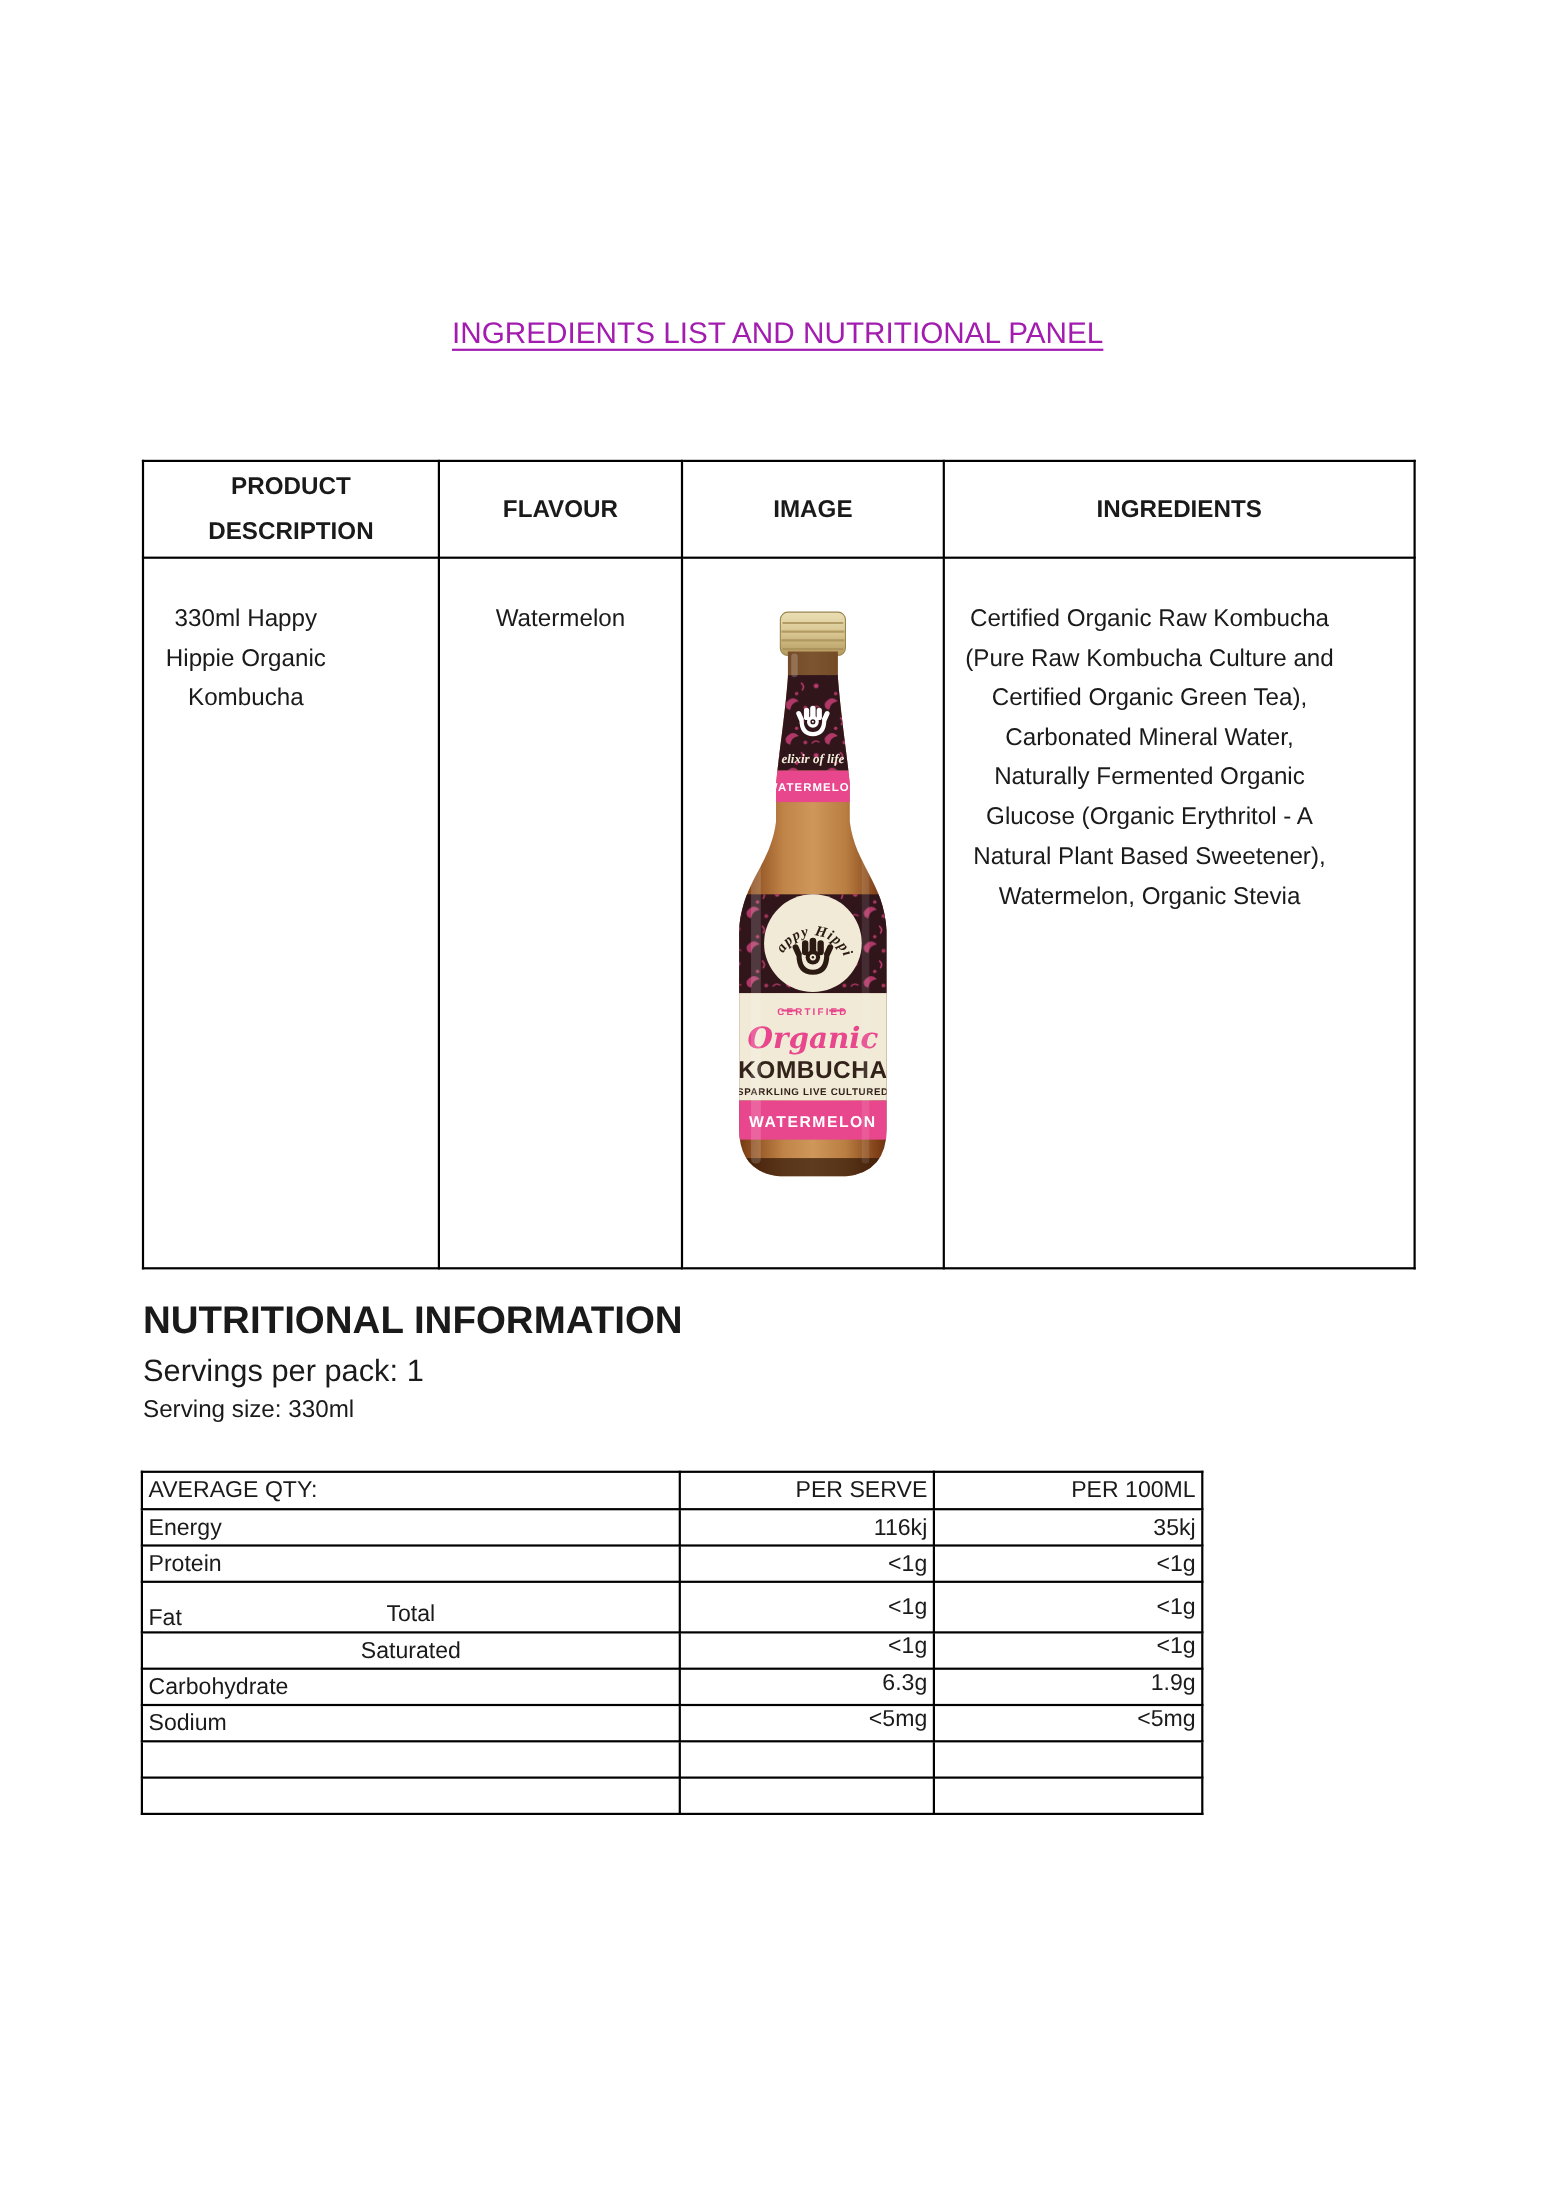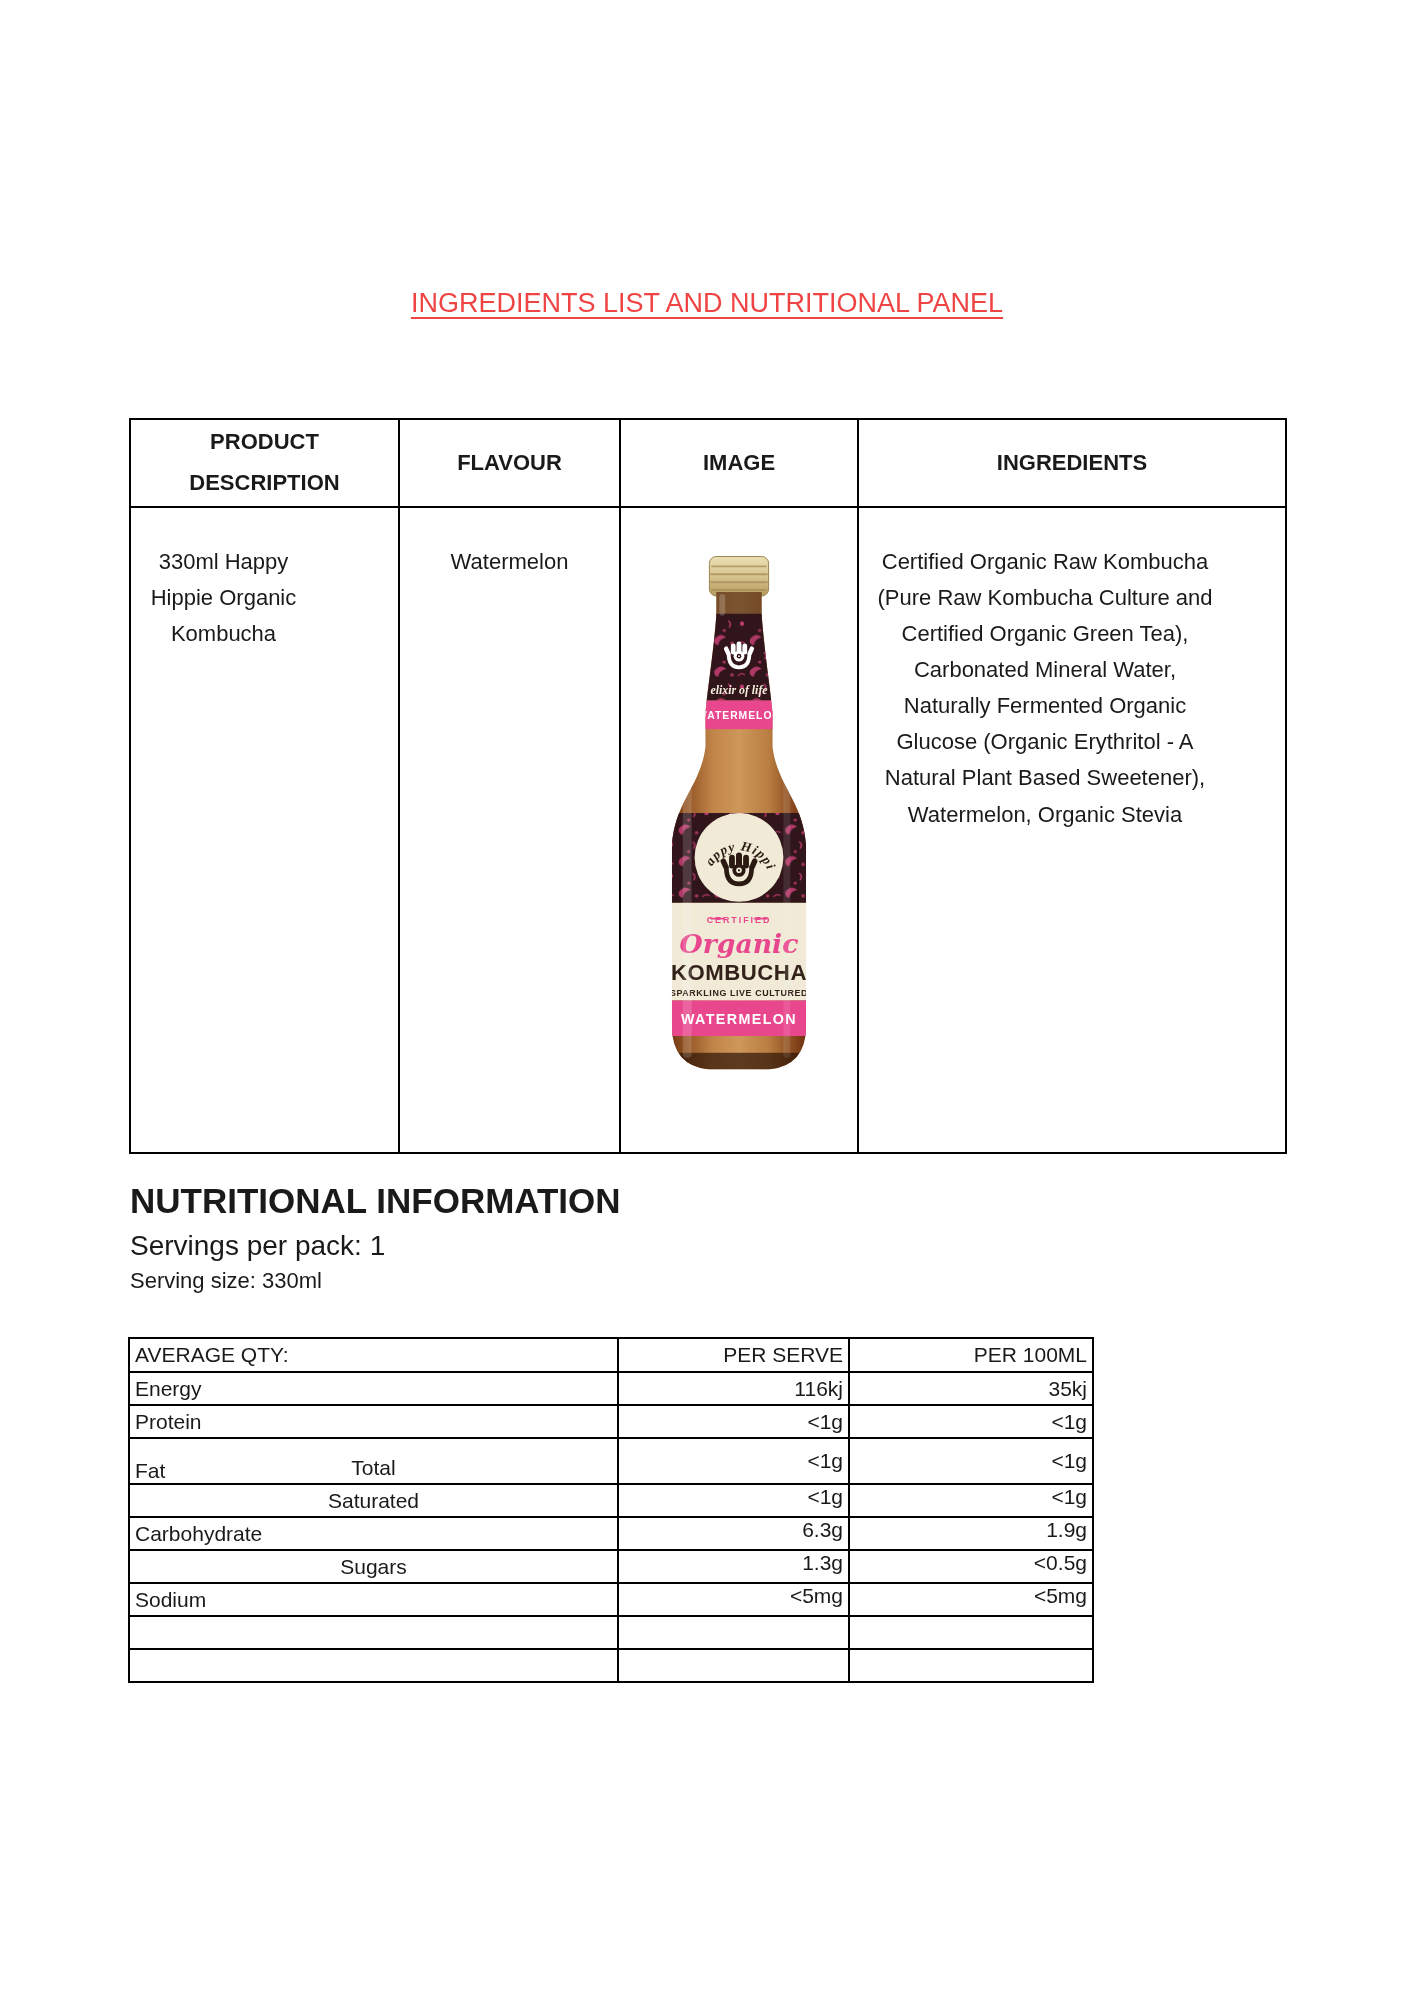--- a/index.html
+++ b/index.html
@@ -1,20 +1,20 @@
 <!DOCTYPE html>
 <html><head>
 <meta charset="utf-8">
 <style>
   html,body{margin:0;padding:0;background:#fff;}
   .page{position:relative;width:1414px;height:2000px;background:#ffffff;
         font-family:"Liberation Sans",sans-serif;color:#1a1a1a;overflow:hidden;}
 
   .doc-title{position:absolute;top:288px;left:0;width:1414px;text-align:center;
-             font-size:27px;font-weight:400;color:#ef4444;
+             font-size:27px;font-weight:400;color:#a21caf;
              text-decoration:underline;text-decoration-thickness:2px;text-underline-offset:5px;}
 
   
   table{border-collapse:collapse;table-layout:fixed;}
   .ptable{position:absolute;left:129px;top:418px;width:1156px;}
   .ptable td{border:2px solid #000;vertical-align:top;font-size:22px;}
   .ptable .hdr td{font-weight:700;text-align:center;vertical-align:middle;
                   height:84px;line-height:1.85;}
   .ptable .body-row td{height:608px;text-align:center;}
   .cell-desc{padding:36px 88px 0 6px;line-height:1.64;}
@@ -207,28 +207,20 @@
       </td>
       <td class="val vtop">&lt;1g</td>
       <td class="val vtop">&lt;1g</td>
     </tr>
     <tr>
       <td class="lbl lbot"><span class="lbl-main">Carbohydrate</span></td>
       <td class="val vtop">6.3g</td>
       <td class="val vtop">1.9g</td>
     </tr>
     <tr>
-      <td class="lbl">
-        <span class="lbl-main"></span>
-        <span class="lbl-sub">Sugars</span>
-      </td>
-      <td class="val vtop">1.3g</td>
-      <td class="val vtop">&lt;0.5g</td>
-    </tr>
-    <tr>
       <td class="lbl lbot"><span class="lbl-main">Sodium</span></td>
       <td class="val vtop">&lt;5mg</td>
       <td class="val vtop">&lt;5mg</td>
     </tr>
     <tr>
       <td class="lbl"><span class="lbl-main"></span></td>
       <td class="val"></td>
       <td class="val"></td>
     </tr>
     <tr>

